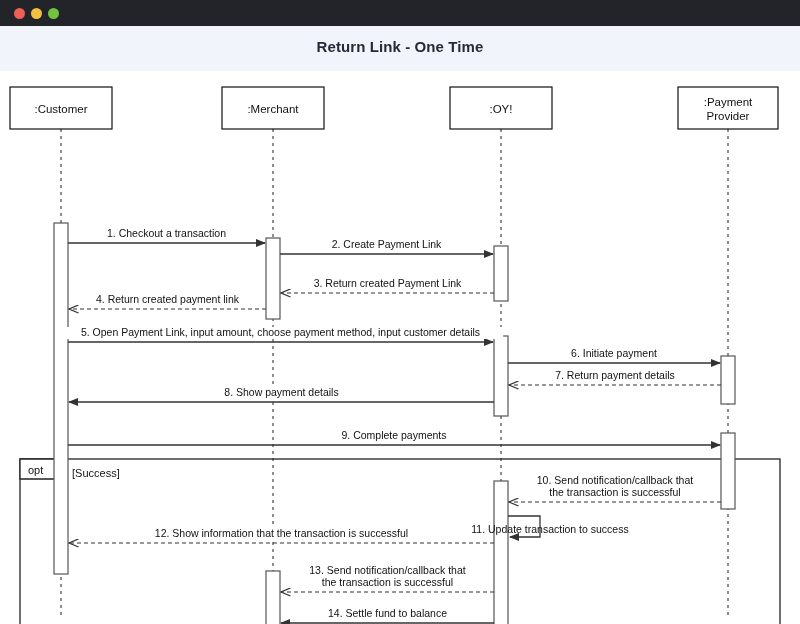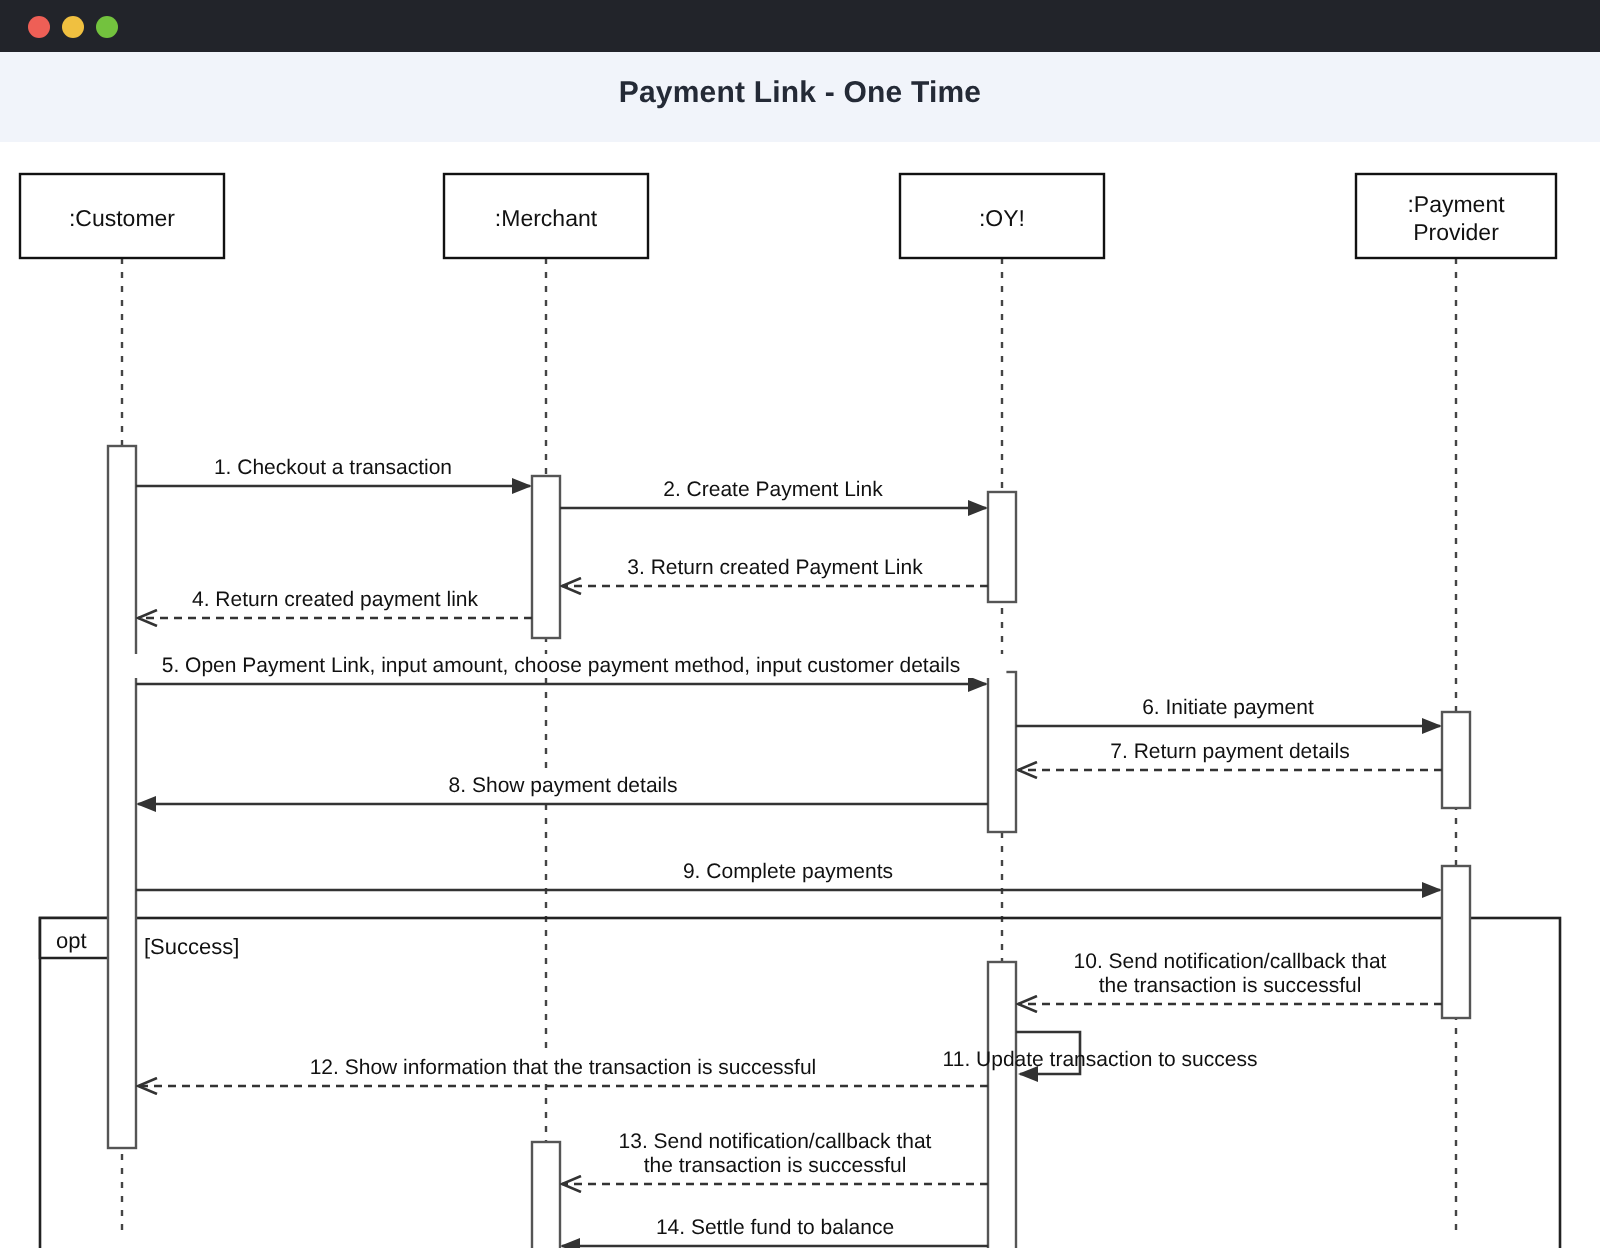--- a/index.html
+++ b/index.html
@@ -141,21 +141,21 @@
 
 <div id="window">
 
   <div id="titlebar">
     <span class="dot red"></span>
     <span class="dot yellow"></span>
     <span class="dot green"></span>
   </div>
 
   <div id="headerband"></div>
-  <div id="page-title">Payment Link - One Time</div>
+  <div id="page-title">Return Link - One Time</div>
 
   <div id="canvas">
     <svg id="diagram" viewBox="0 0 800 553">
       <defs>
         <marker id="arrow-solid" markerWidth="10" markerHeight="8" refX="9" refY="4" orient="auto" markerUnits="userSpaceOnUse">
           <path d="M0,0 L10,4 L0,8 z" fill="#333333"></path>
         </marker>
         <marker id="arrow-open" markerWidth="11" markerHeight="9" refX="10" refY="4.5" orient="auto" markerUnits="userSpaceOnUse">
           <path d="M0.5,0.5 L10,4.5 L0.5,8.5" fill="none" stroke="#333333" stroke-width="1.3"></path>
         </marker>

